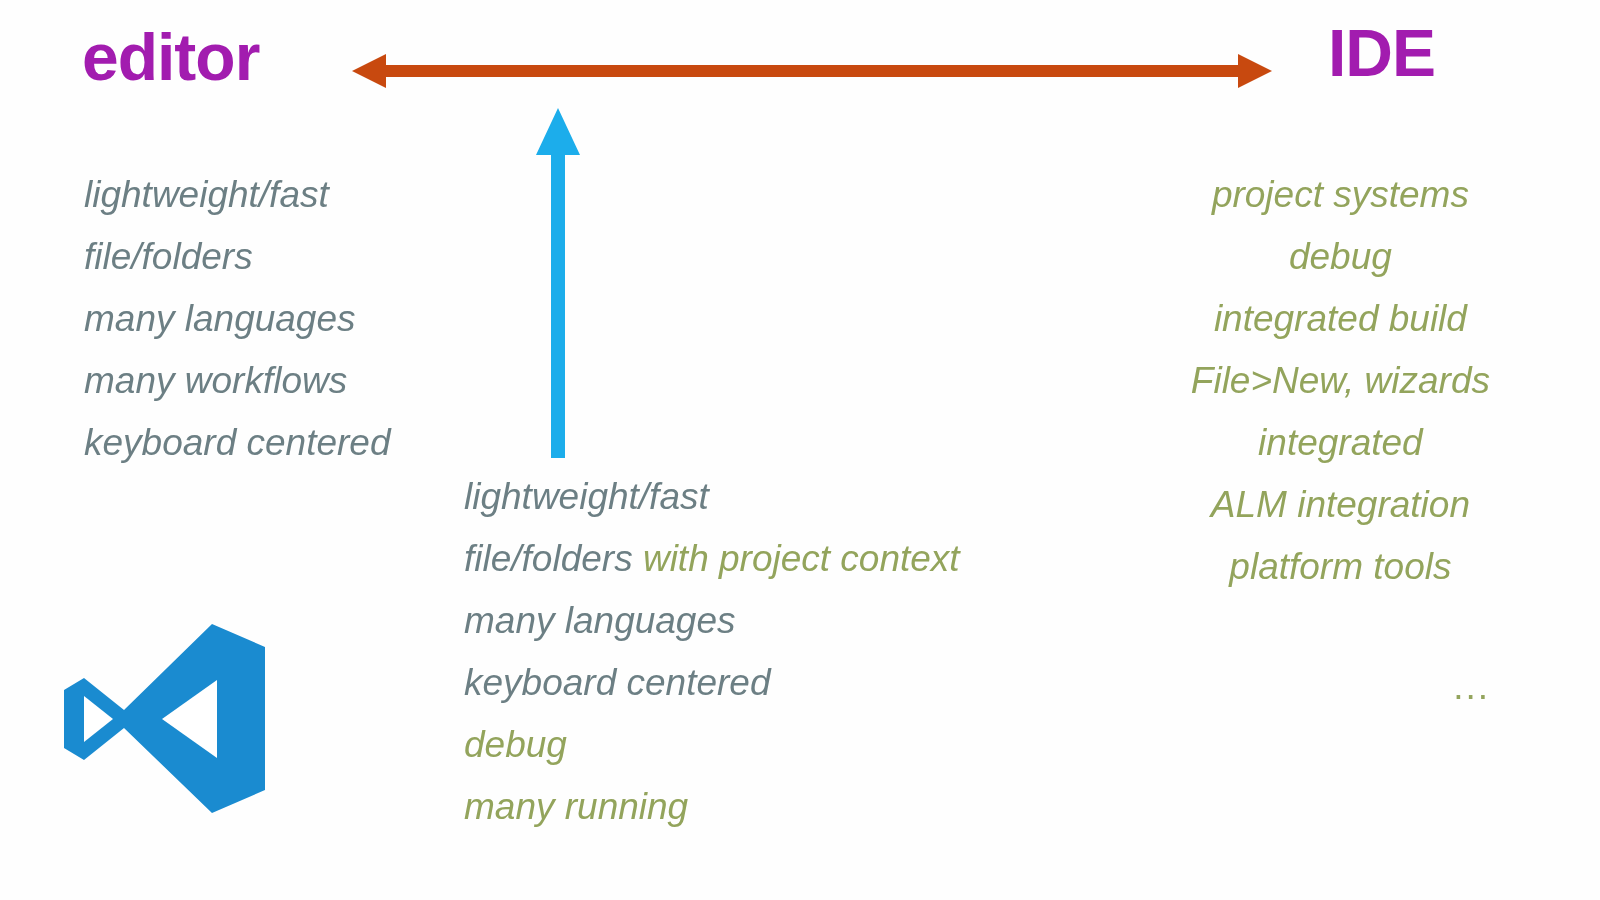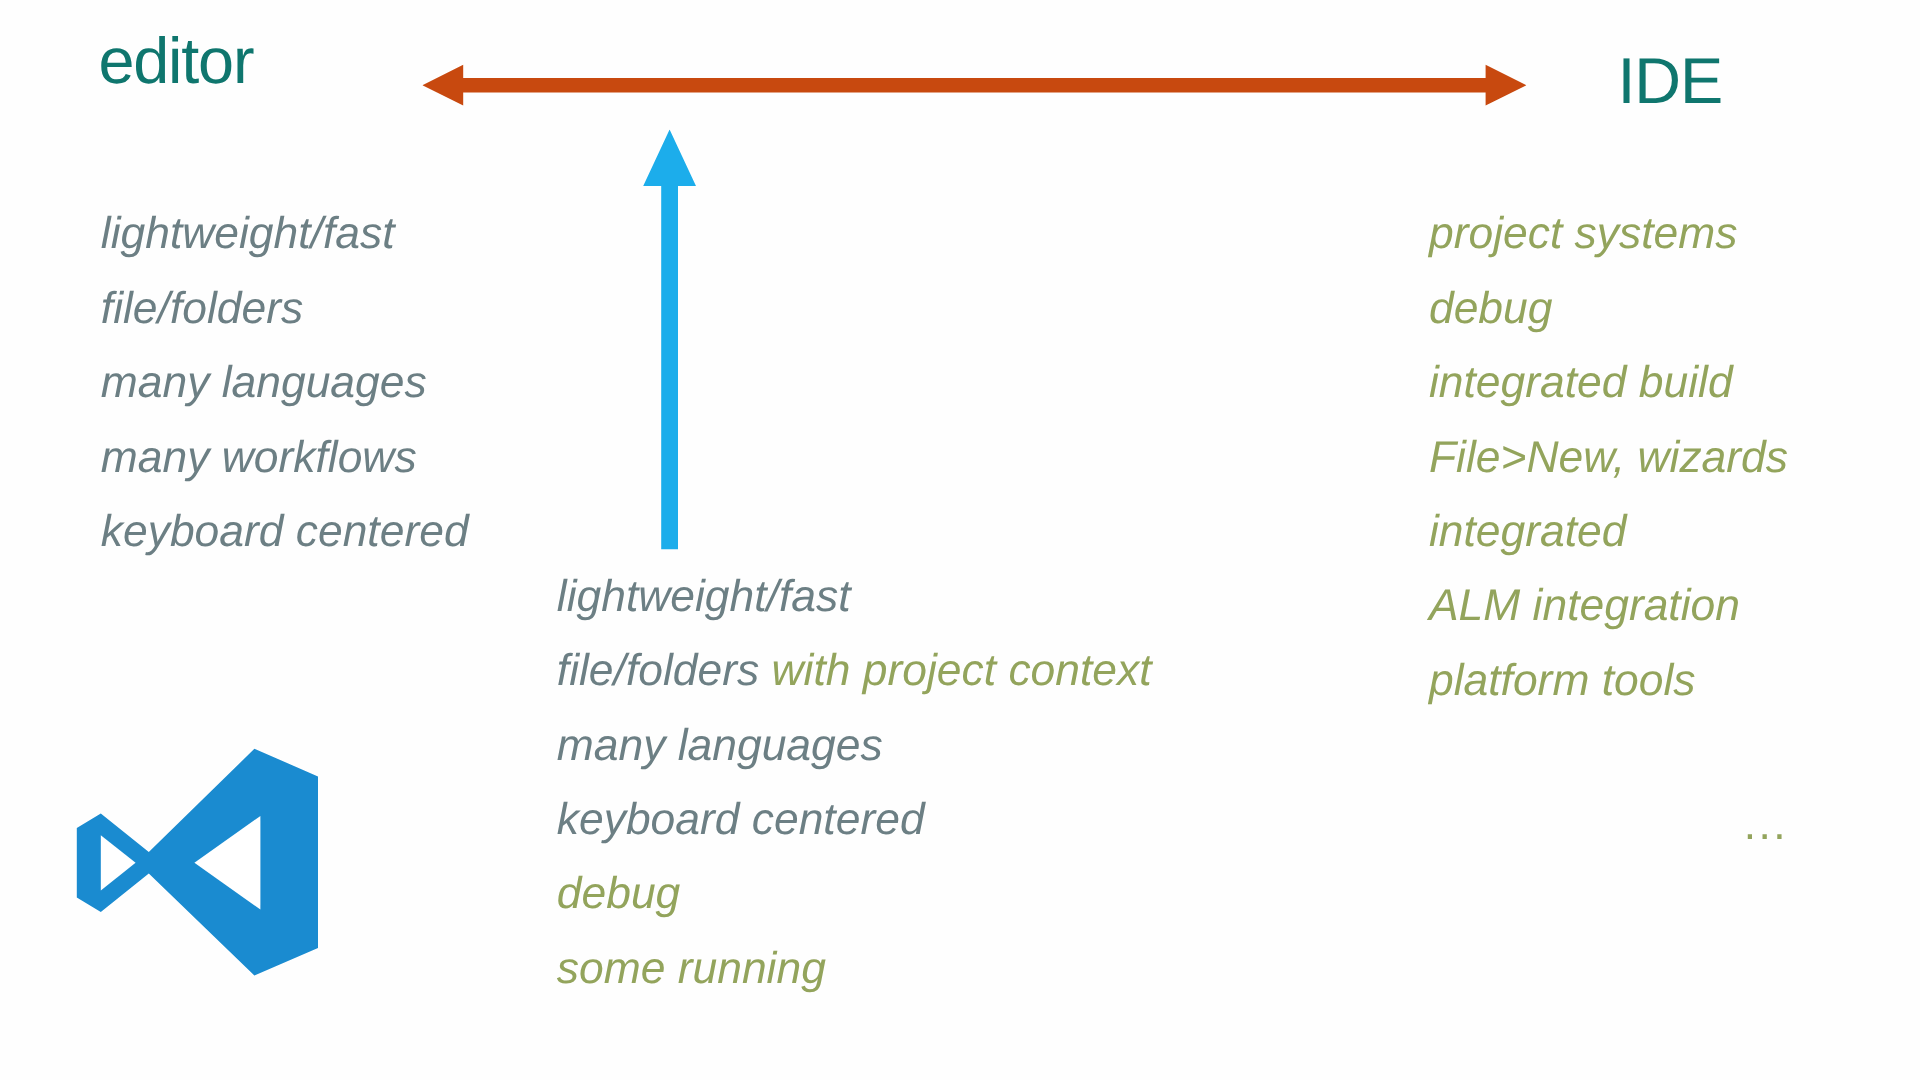--- a/index.html
+++ b/index.html
@@ -17,29 +17,29 @@
 
   .slide {
     position: absolute;
     inset: 0;
     background: #fefefe;
   }
 
   
   .heading {
     position: absolute;
-    font-weight: normal;
-    font-size: 54px;
+    font-weight: bold;
+    font-size: 66px;
     line-height: 1;
-    color: #0f766e;
+    color: #a21caf;
     letter-spacing: -1px;
     white-space: nowrap;
   }
   #heading-editor { left: 82px;  top: 24px; }
-  #heading-ide    { right: 165px; top: 41px; }
+  #heading-ide    { right: 165px; top: 20px; }
 
   
   .arrow-h {
     position: absolute;
     left: 352px;
     top: 49px;
     width: 920px;
     height: 44px;
     pointer-events: none;
   }
@@ -64,21 +64,21 @@
   .col .row { display: block; font-style: italic; }
 
   #col-left {
     left: 84px;
     top: 164px;
     text-align: left;
   }
   #col-right {
     right: 110px;
     top: 164px;
-    text-align: left;
+    text-align: center;
   }
   #col-middle {
     left: 464px;
     top: 466px;
     text-align: left;
   }
 
   .t-blue  { color: #6c7f84; }
   .t-green { color: #93a45c; }
 
@@ -152,21 +152,21 @@
     <span class="row">
       <span class="t-blue">many languages</span>
     </span>
     <span class="row">
       <span class="t-blue">keyboard centered</span>
     </span>
     <span class="row">
       <span class="t-green">debug</span>
     </span>
     <span class="row">
-      <span class="t-green">some running</span>
+      <span class="t-green">many running</span>
     </span>
   </div>
 
   <div class="logo">
     <svg width="205" height="200" viewBox="0 0 205 200" xmlns="http://www.w3.org/2000/svg">
 
       <path d="M150 6 L62 92 L22 60 L2 72 L2 130 L22 142 L62 110 L150 195 L203 172 L203 29 Z" fill="#1a8bd0"></path>
 
       <polygon points="22,78 22,124 51,101" fill="#ffffff"></polygon>
       <polygon points="155,62 155,140 100,101" fill="#ffffff"></polygon>

